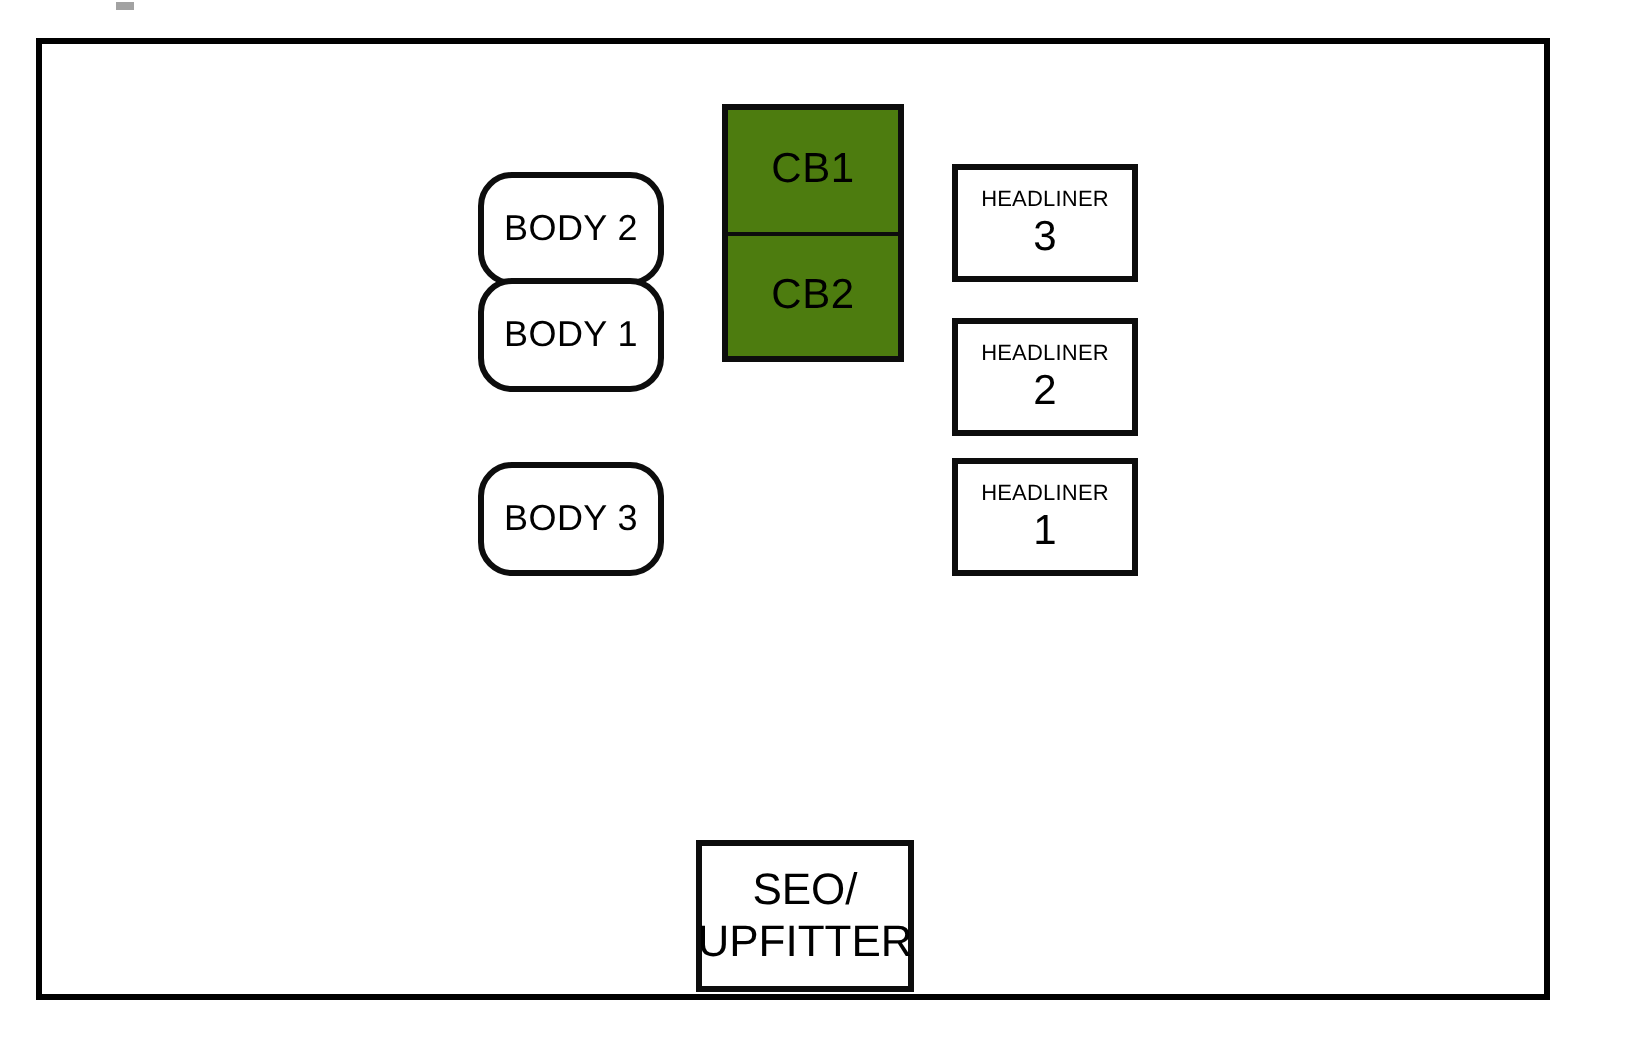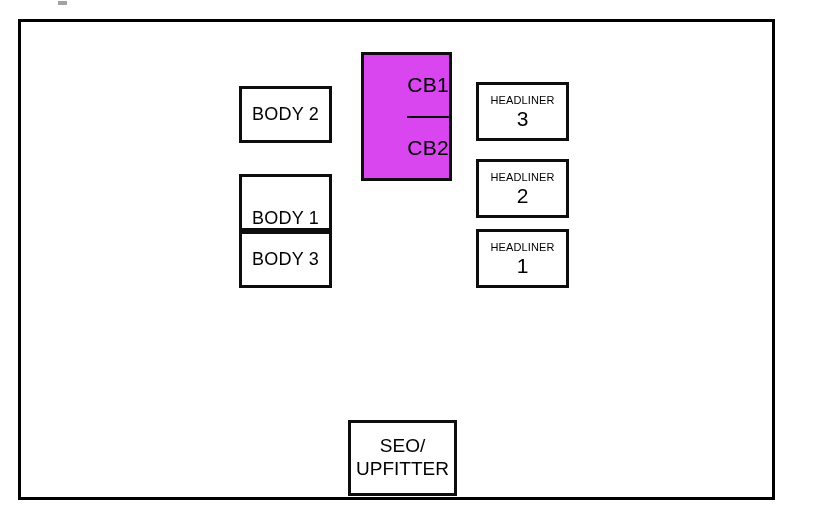--- a/index.html
+++ b/index.html
@@ -48,38 +48,38 @@
     line-height: 1.05;
   }
 
   
   .body-box {
     left: 218px;
     width: 93px;
     height: 57px;
     font-size: 18px;
     letter-spacing: 0.2px;
+    border-radius: 17px;
   }
   #box-body-2 { top: 64px; }
-  #box-body-1 { top: 152px; justify-content: flex-end; }
+  #box-body-1 { top: 117px; }
   #box-body-3 { top: 209px; text-align: center; }
 
   
   #cb-stack {
     position: absolute;
     left: 340px;
     top: 30px;
     width: 91px;
     height: 129px;
     box-sizing: border-box;
     border: 3px solid #0d0d0d;
-    background: #d946ef;
+    background: #4d7c0f;
     display: flex;
     flex-direction: column;
-    align-items: flex-end;
   }
   .cb-cell {
     flex: 1 1 0;
     display: flex;
     align-items: center;
     justify-content: center;
     box-sizing: border-box;
     border-bottom: 2px solid #0d0d0d;
     font-size: 21px;
     color: #000000;
@@ -110,21 +110,21 @@
     display: block;
     margin-top: 1px;
   }
 
   
   #box-seo-upfitter {
     left: 327px;
     top: 398px;
     width: 109px;
     height: 76px;
-    font-size: 19px;
+    font-size: 22px;
     line-height: 1.2;
   }
   .seo-line {
     display: block;
   }
 
   
   #scan-artifact {
     position: absolute;
     left: 58px;

